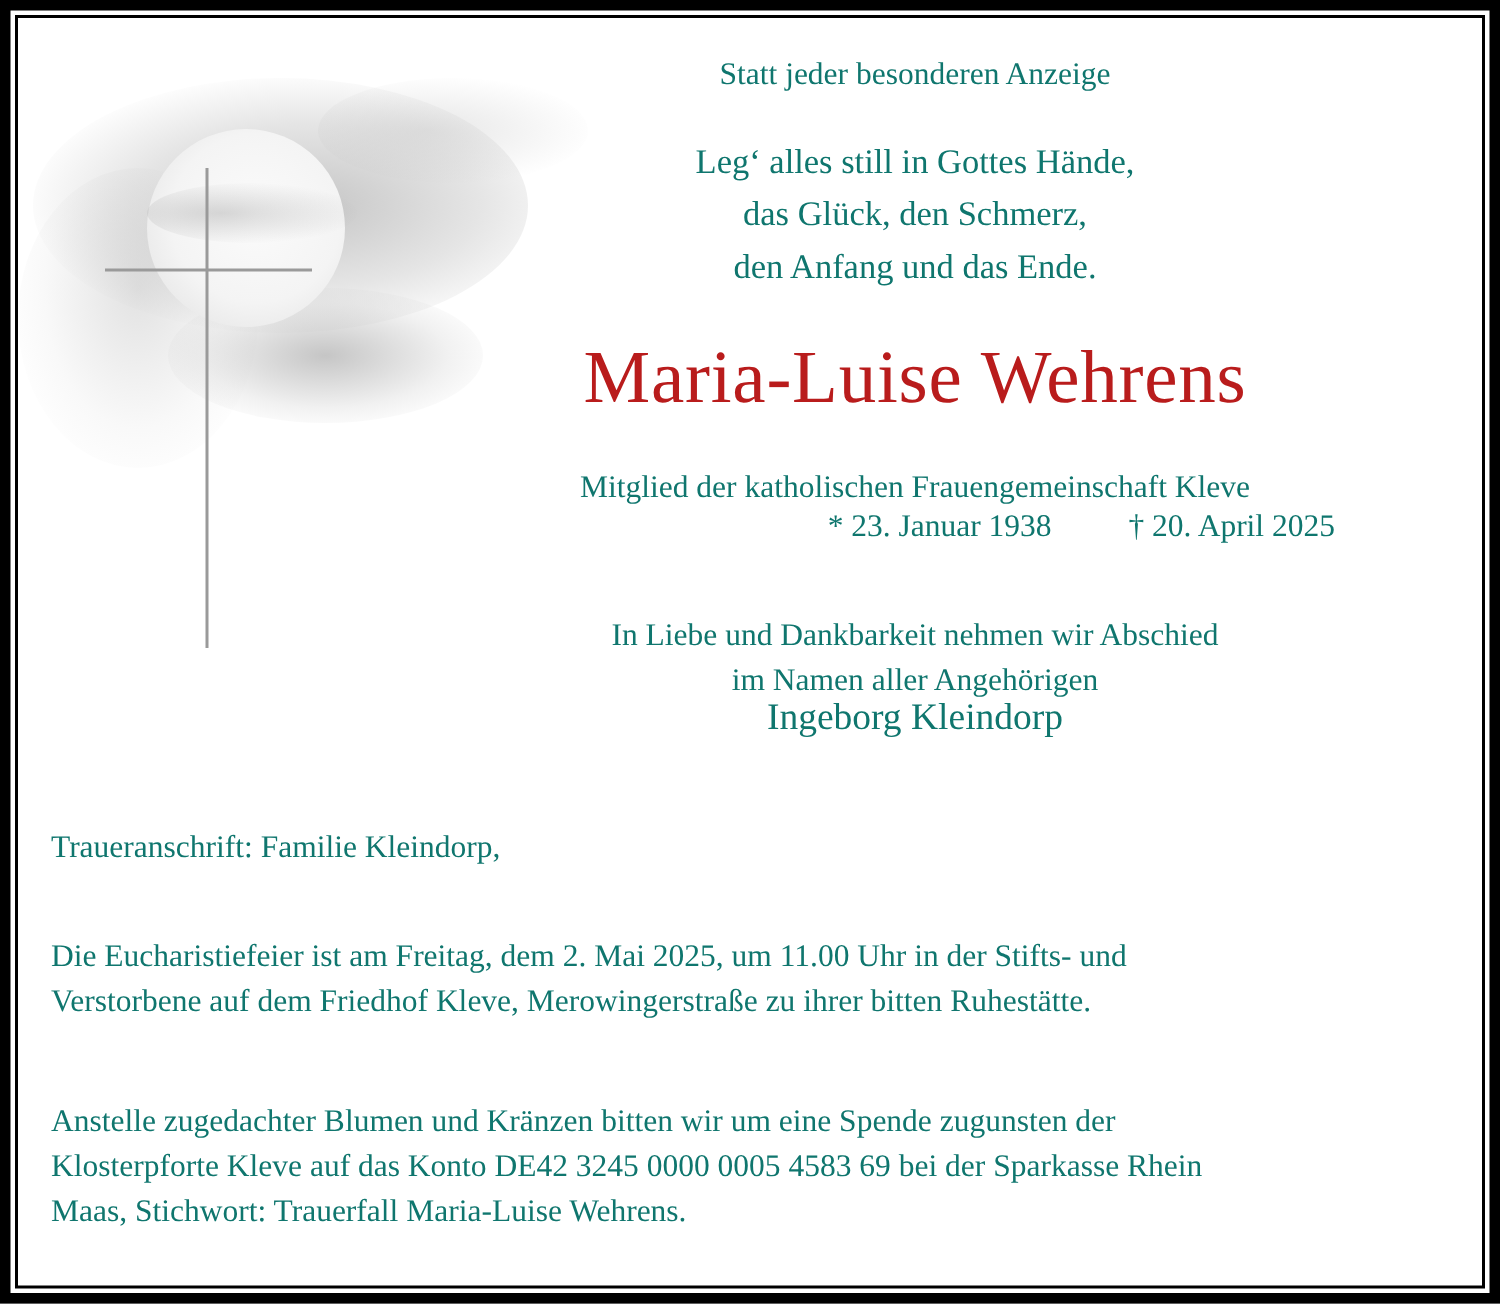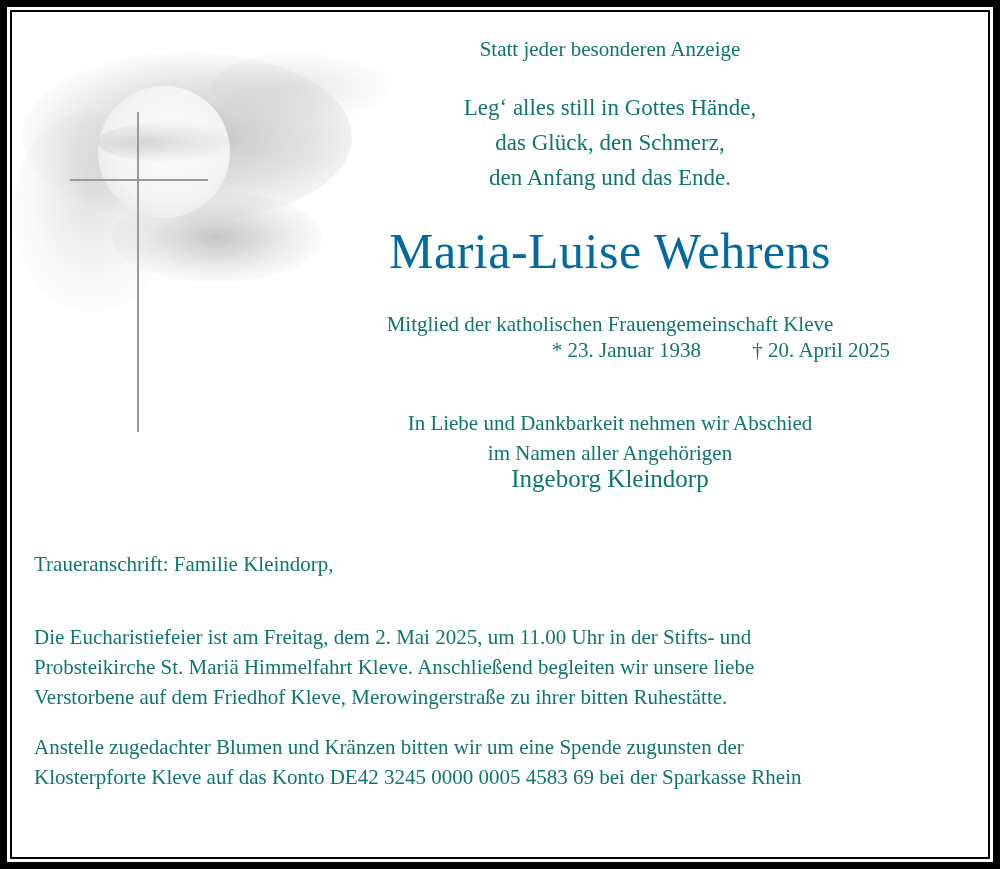--- a/index.html
+++ b/index.html
@@ -22,21 +22,21 @@
           background:radial-gradient(circle at 55% 45%, #fbfbfb 0%, #f4f4f4 55%, #e6e6e6 85%, rgba(230,230,230,0.6) 100%); }
   .moon-shade { position:absolute; left:86px; top:110px; width:140px; height:40px; border-radius:50%;
           background:radial-gradient(ellipse at 35% 50%, rgba(170,170,170,0.45) 0%, rgba(255,255,255,0) 75%); }
   .cross-v { position:absolute; left:125px; top:100px; width:2px; height:320px; background:#9a9a9a; }
   .cross-h { position:absolute; left:58px; top:167px; width:138px; height:2px; background:#9a9a9a; }
 
   .serif { font-family:"Liberation Serif", "DejaVu Serif", serif; color:#0f766e; }
   .center-col { position:absolute; left:318px; width:560px; text-align:center; }
   .heading-note { top:25px; font-size:21px; }
   .verse { top:78px; font-size:23px; line-height:35px; }
-  .name { top:210px; font-size:50px; letter-spacing:0.5px; color:#0369a1; }
+  .name { top:210px; font-size:50px; letter-spacing:0.5px; color:#b91c1c; }
   .membership { top:300px; font-size:21px; }
   .dates { top:326px; font-size:21px;text-align:right; }
   .dates span { display:inline-block; }
   .dates .born { margin-right:46px; }
   .farewell { top:383px; font-size:21px; line-height:30px;margin-top:13px; }
   .signer { top:453px; font-size:25px; }
 
   .bottom { position:absolute; left:22px; width:900px; font-size:21px; line-height:30px; }
   .address { top:537px; }
   .service { top:610px; }
@@ -86,22 +86,22 @@
   </div>
 
   <div class="center-col serif signer">Ingeborg Kleindorp</div>
 
   <div class="bottom serif address">
     <p>Traueranschrift: Familie Kleindorp,</p>
   </div>
 
   <div class="bottom serif service">
     <p>Die Eucharistiefeier ist am Freitag, dem 2. Mai 2025, um 11.00 Uhr in der Stifts- und</p>
-    <p>Probsteikirche St. Mariä Himmelfahrt Kleve. Anschließend begleiten wir unsere liebe</p>
     <p>Verstorbene auf dem Friedhof Kleve, Merowingerstraße zu ihrer bitten Ruhestätte.</p>
   </div>
 
   <div class="bottom serif donation">
     <p>Anstelle zugedachter Blumen und Kränzen bitten wir um eine Spende zugunsten der</p>
     <p>Klosterpforte Kleve auf das Konto DE42 3245 0000 0005 4583 69 bei der Sparkasse Rhein</p>
+    <p>Maas, Stichwort: Trauerfall Maria-Luise Wehrens.</p>
   </div>
 
 </div>
 
 </body></html>

